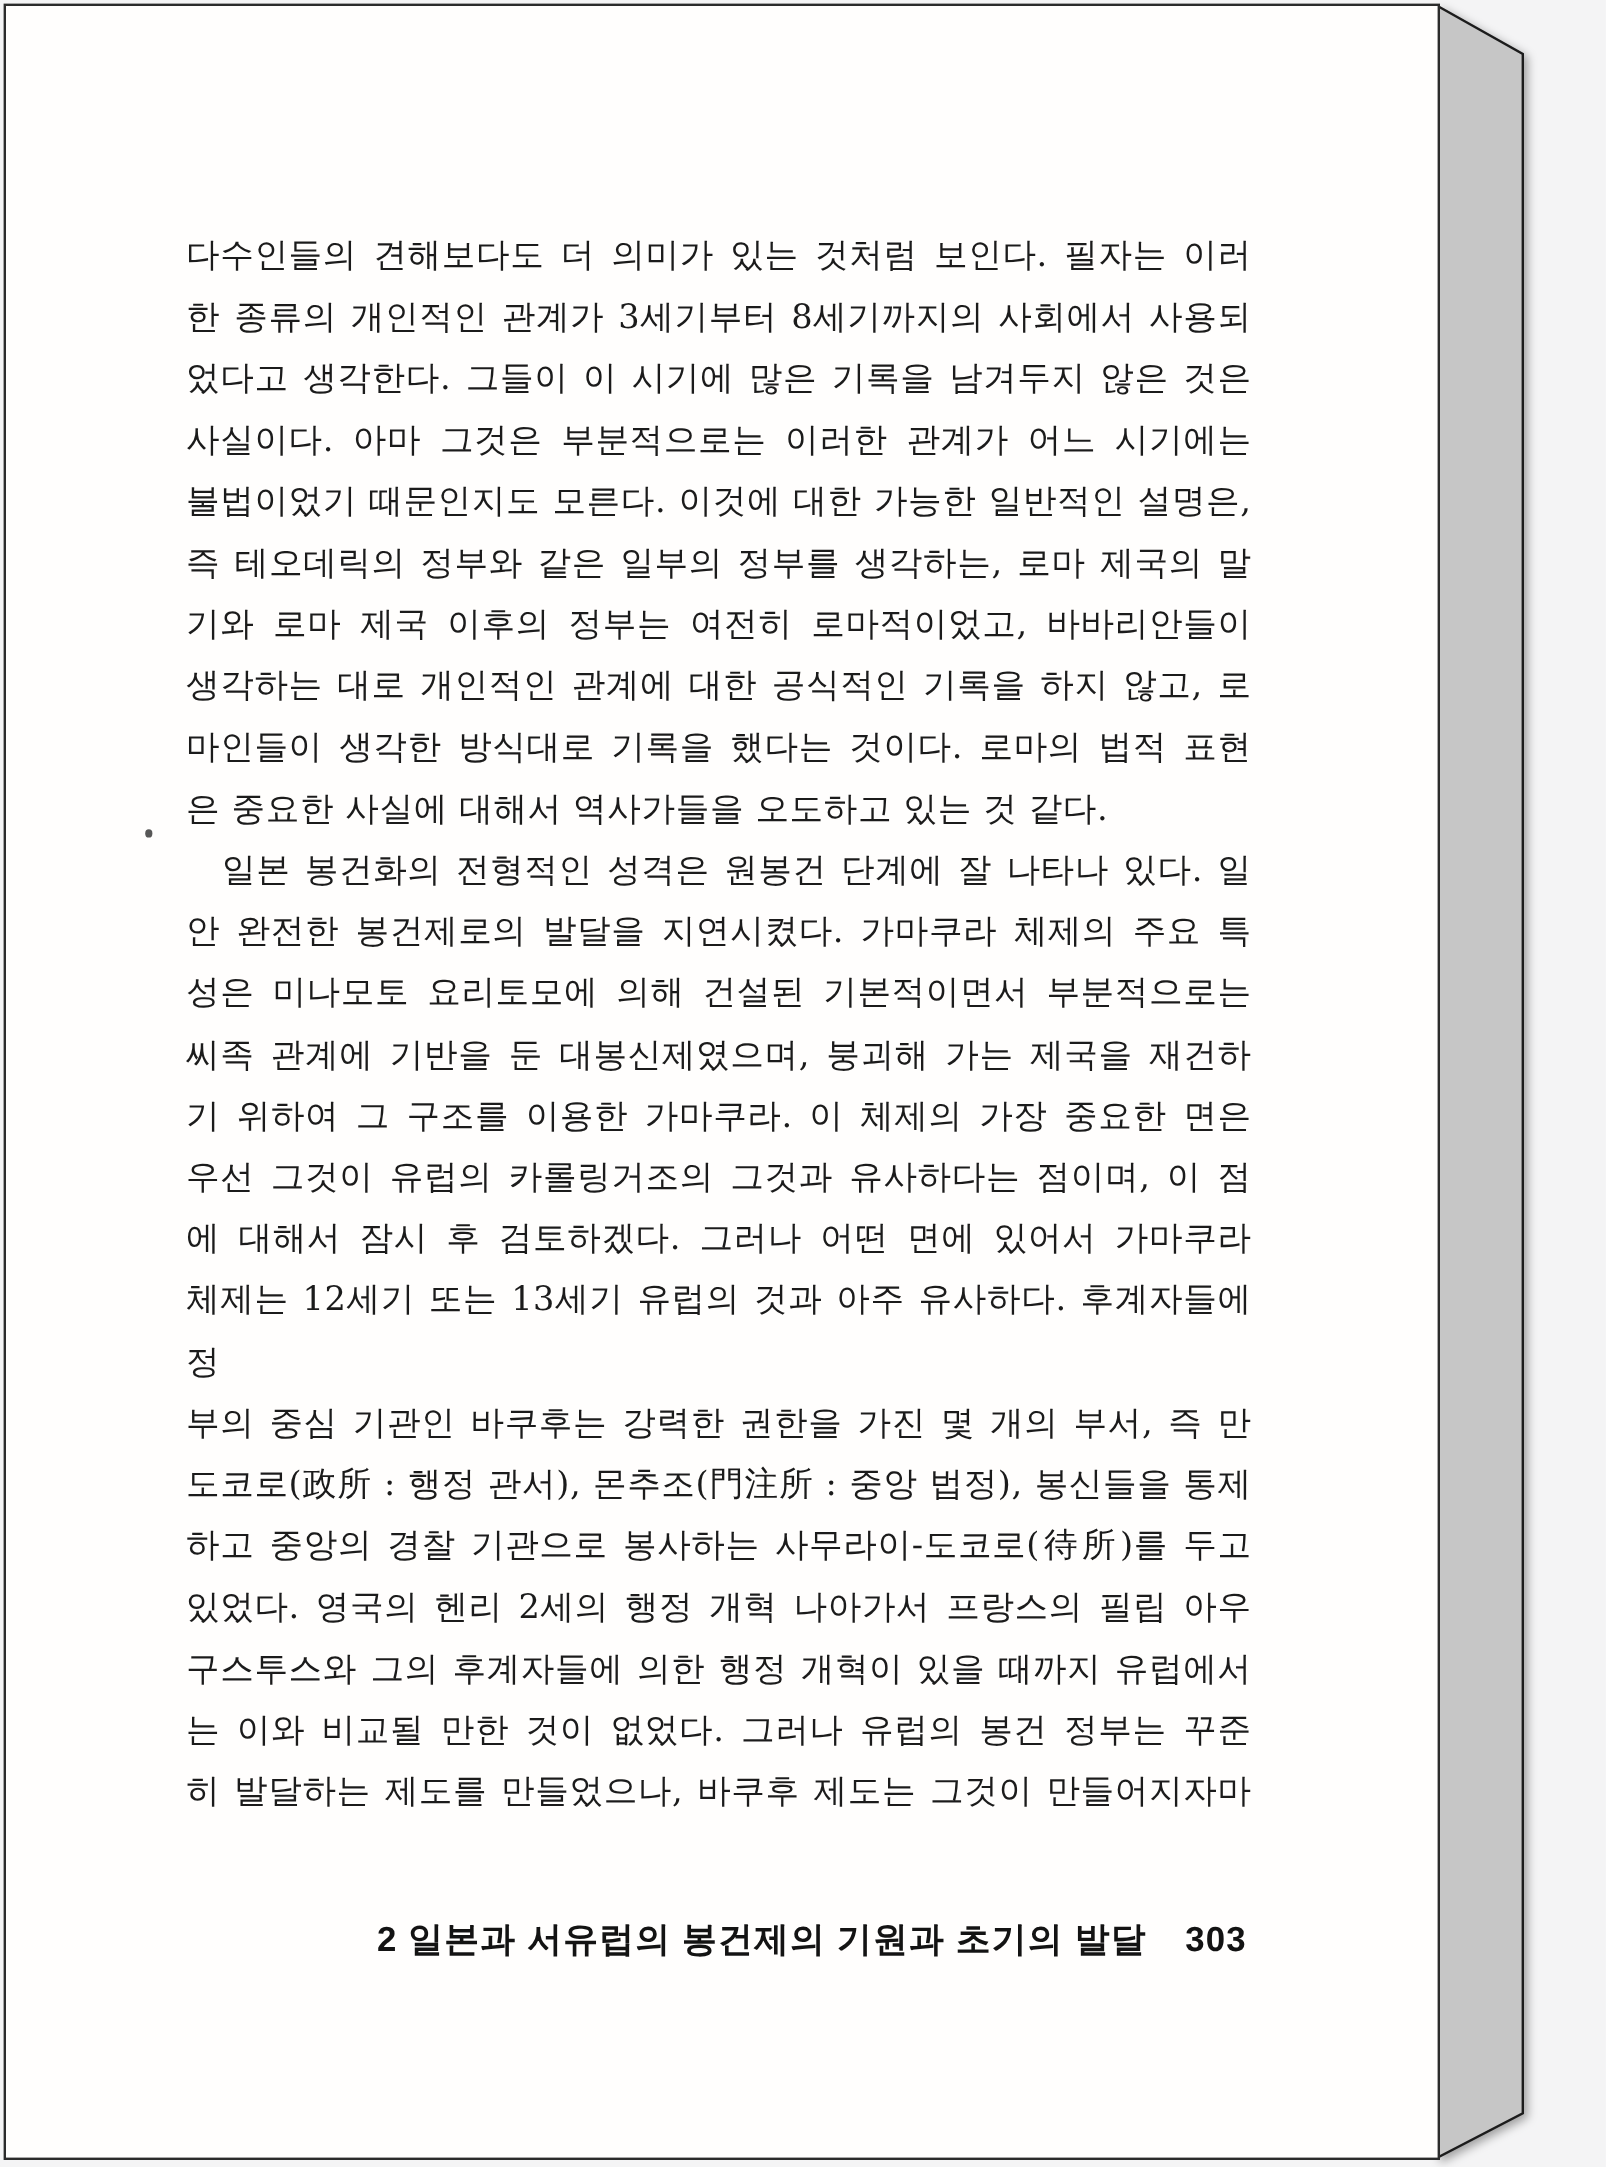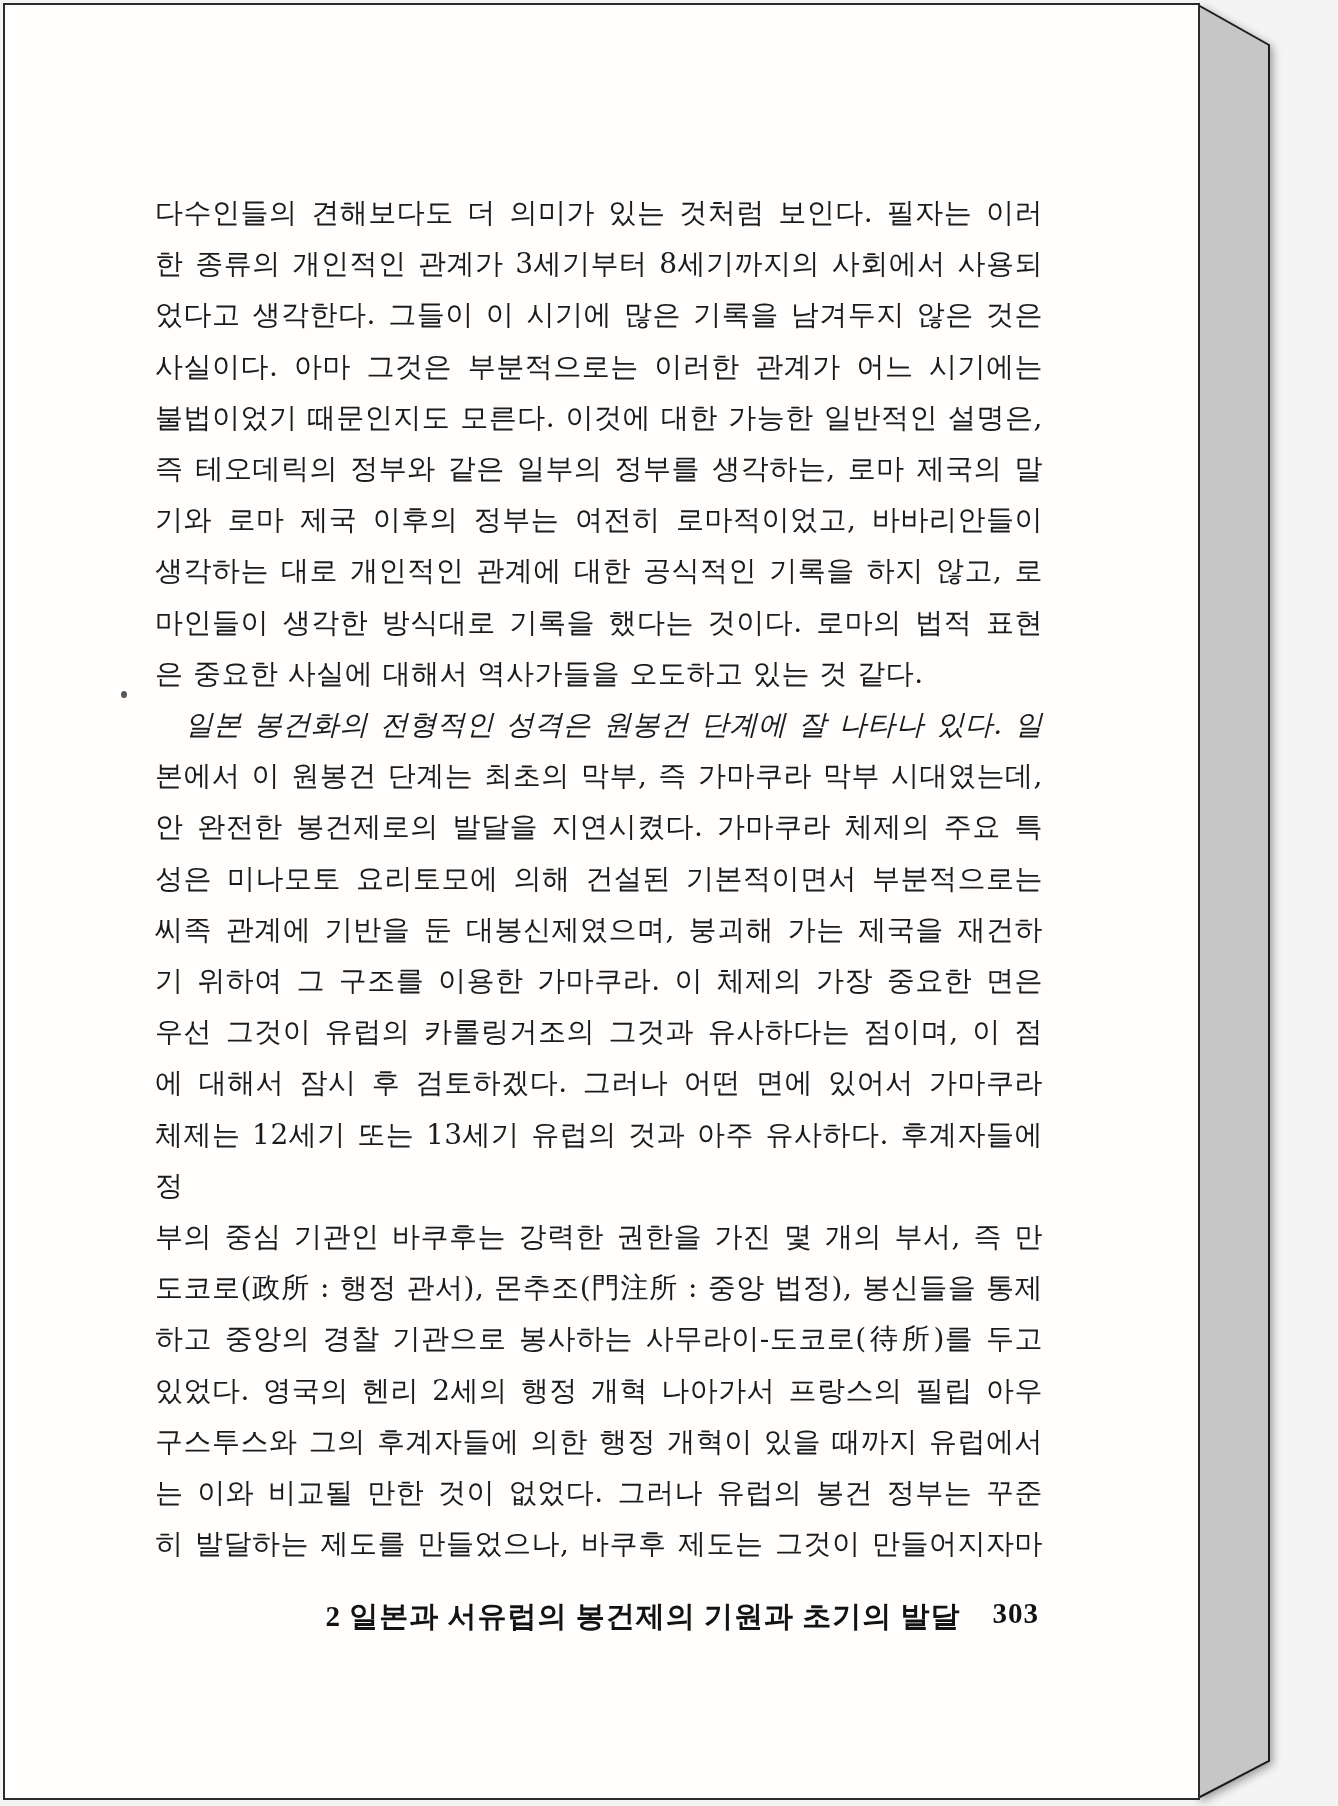--- a/index.html
+++ b/index.html
@@ -60,42 +60,41 @@
   .body-text .line {
     text-align: justify;
     text-align-last: justify;
     white-space: normal;
   }
   .body-text .line.para-end {
     text-align-last: left;
   }
   .body-text .line.indent {
     text-indent: 30px;
-    font-style: italic;
   }
   
   .margin-dot {
     position: absolute;
     left: 116px;
     top: 686px;
     width: 6px;
     height: 7px;
     border-radius: 50%;
     background: #3a3a3a;
     opacity: 0.85;
   }
   
   .footer {
     position: absolute;
     top: 1592px;
     right: 159px;
     display: flex;
-    align-items: flex-start;
+    align-items: center;
     gap: 32px;
-    font-family: Liberation Serif, serif;
+    font-family: Liberation Sans, sans-serif;
     font-weight: bold;
     font-size: 29px;
     letter-spacing: 1px;
     color: #131313;
   }
 </style>
 </head>
 <body>
 
 <div class="canvas">
@@ -111,21 +110,20 @@
         <div class="line">한 종류의 개인적인 관계가 3세기부터 8세기까지의 사회에서 사용되</div>
         <div class="line">었다고 생각한다. 그들이 이 시기에 많은 기록을 남겨두지 않은 것은</div>
         <div class="line">사실이다. 아마 그것은 부분적으로는 이러한 관계가 어느 시기에는</div>
         <div class="line">불법이었기 때문인지도 모른다. 이것에 대한 가능한 일반적인 설명은,</div>
         <div class="line">즉 테오데릭의 정부와 같은 일부의 정부를 생각하는, 로마 제국의 말</div>
         <div class="line">기와 로마 제국 이후의 정부는 여전히 로마적이었고, 바바리안들이</div>
         <div class="line">생각하는 대로 개인적인 관계에 대한 공식적인 기록을 하지 않고, 로</div>
         <div class="line">마인들이 생각한 방식대로 기록을 했다는 것이다. 로마의 법적 표현</div>
         <div class="line para-end">은 중요한 사실에 대해서 역사가들을 오도하고 있는 것 같다.</div>
         <div class="line indent">일본 봉건화의 전형적인 성격은 원봉건 단계에 잘 나타나 있다. 일</div>
-        <div class="line">본에서 이 원봉건 단계는 최초의 막부, 즉 가마쿠라 막부 시대였는데,</div>
         <div class="line">안 완전한 봉건제로의 발달을 지연시켰다. 가마쿠라 체제의 주요 특</div>
         <div class="line">성은 미나모토 요리토모에 의해 건설된 기본적이면서 부분적으로는</div>
         <div class="line">씨족 관계에 기반을 둔 대봉신제였으며, 붕괴해 가는 제국을 재건하</div>
         <div class="line">기 위하여 그 구조를 이용한 가마쿠라. 이 체제의 가장 중요한 면은</div>
         <div class="line">우선 그것이 유럽의 카롤링거조의 그것과 유사하다는 점이며, 이 점</div>
         <div class="line">에 대해서 잠시 후 검토하겠다. 그러나 어떤 면에 있어서 가마쿠라</div>
         <div class="line">체제는 12세기 또는 13세기 유럽의 것과 아주 유사하다. 후계자들에 정</div>
         <div class="line">부의 중심 기관인 바쿠후는 강력한 권한을 가진 몇 개의 부서, 즉 만</div>
         <div class="line">도코로(政所 : 행정 관서), 몬추조(門注所 : 중앙 법정), 봉신들을 통제</div>
         <div class="line">하고 중앙의 경찰 기관으로 봉사하는 사무라이-도코로(待所)를 두고</div>

